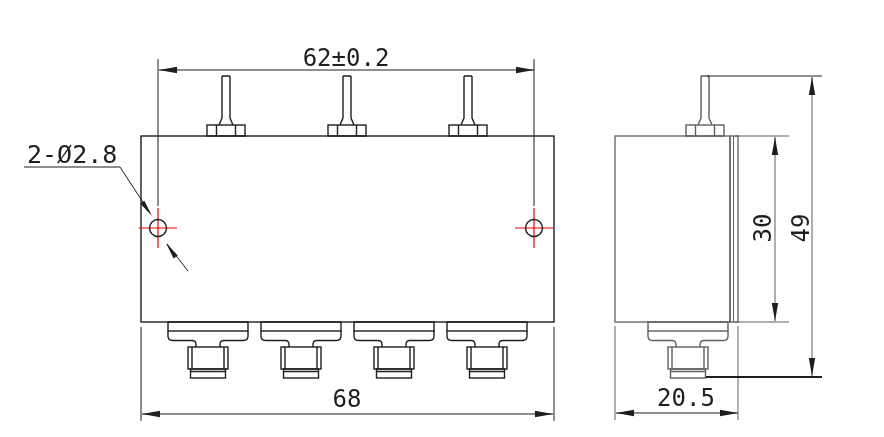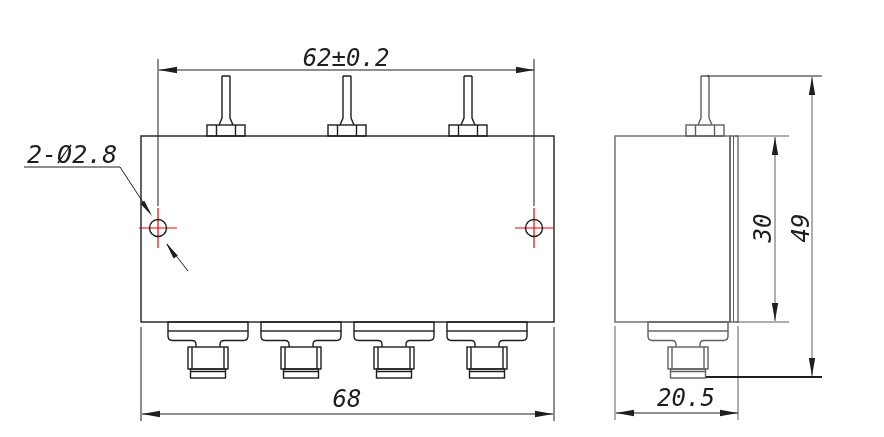--- a/index.html
+++ b/index.html
@@ -2,21 +2,21 @@
 <html style="--ink: #1e1e1e; --soft: #5f5f5f; --red: #f20000; --bg: #ffffff;"><head>
 <meta charset="utf-8">
 <style>
   :root{
     --ink:#1e1e1e;
     --soft:#5f5f5f;
     --red:#f20000;
     --bg:#ffffff;
   }
   html,body{margin:0;padding:0;background:var(--bg);}
-  .stage{width:884px;height:437px;background:var(--bg);position:relative;overflow:hidden;font-style:italic;}
+  .stage{width:884px;height:437px;background:var(--bg);position:relative;overflow:hidden;}
   svg{display:block;}
   .ink{stroke:var(--ink);fill:none;stroke-width:1.4;stroke-linecap:butt;stroke-linejoin:miter;}
   .thin{stroke-width:1;}
   .bold{stroke-width:2.2;}
   .soft{stroke:var(--soft);fill:none;stroke-width:1.3;}
   .softthin{stroke:var(--soft);fill:none;stroke-width:1;}
   .red{stroke:var(--red);fill:none;stroke-width:1.2;}
   .arrow{fill:var(--ink);stroke:none;}
   .use-ink{color:var(--ink);}
   .use-soft{color:var(--soft);}

